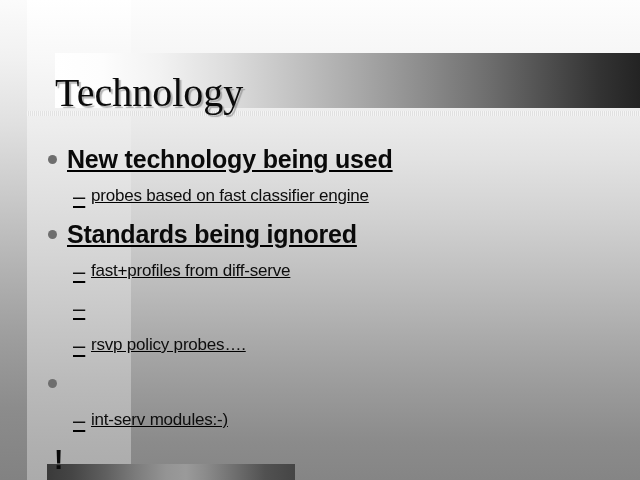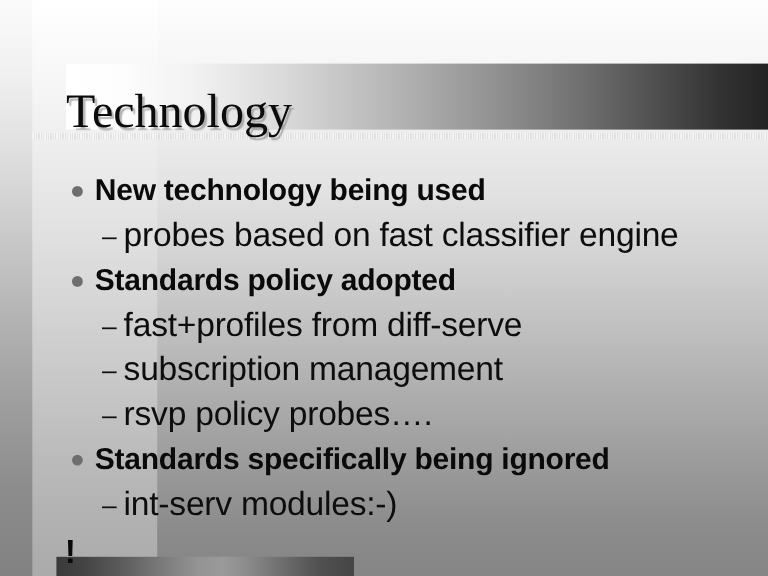--- a/index.html
+++ b/index.html
@@ -111,23 +111,24 @@
     color: #0b0b0b;
     letter-spacing: 0px;
     text-shadow: 2px 2px 1px rgba(120,120,120,0.55);
     white-space: nowrap;
     margin-top: 12px;
   }
 
   
   .body-area {
     position: absolute;
-    left: 56px;
+    left: 44px;
     top: 143px;
     width: 584px;
+    text-decoration: underline;
   }
 
   .bullet-row {
     position: relative;
     display: flex;
     align-items: flex-start;
     white-space: nowrap;
   }
 
   .bullet-row.level1 {
@@ -162,21 +163,21 @@
 
   .bullet-text-l1 {
     font-size: 25px;
     font-weight: bold;
     color: #0a0a0a;
     line-height: 32px;
     letter-spacing: -0.2px;
   }
 
   .bullet-text-l2 {
-    font-size: 28px;
+    font-size: 17px;
     font-weight: 400;
     color: #0d0d0d;
     line-height: 30px;
     letter-spacing: -0.2px;
   }
 
   
   .footer-bar {
     position: absolute;
     left: 47px;
@@ -226,41 +227,39 @@
       <span class="bullet-text-l1">New technology being used</span>
     </div>
 
     <div class="bullet-row level2">
       <span class="dash-marker">–</span>
       <span class="bullet-text-l2">probes based on fast classifier engine</span>
     </div>
 
     <div class="bullet-row level1">
       <span class="dot-marker"></span>
-      <span class="bullet-text-l1">Standards policy adopted</span>
+      <span class="bullet-text-l1">Standards being ignored</span>
     </div>
 
     <div class="bullet-row level2">
       <span class="dash-marker">–</span>
       <span class="bullet-text-l2">fast+profiles from diff-serve</span>
     </div>
 
     <div class="bullet-row level2">
       <span class="dash-marker">–</span>
-      <span class="bullet-text-l2">subscription management</span>
     </div>
 
     <div class="bullet-row level2">
       <span class="dash-marker">–</span>
       <span class="bullet-text-l2">rsvp policy probes….</span>
     </div>
 
     <div class="bullet-row level1">
       <span class="dot-marker"></span>
-      <span class="bullet-text-l1">Standards specifically being ignored</span>
     </div>
 
     <div class="bullet-row level2">
       <span class="dash-marker">–</span>
       <span class="bullet-text-l2">int-serv modules:-)</span>
     </div>
 
   </div>
 
   <div class="footer-bar"></div>

